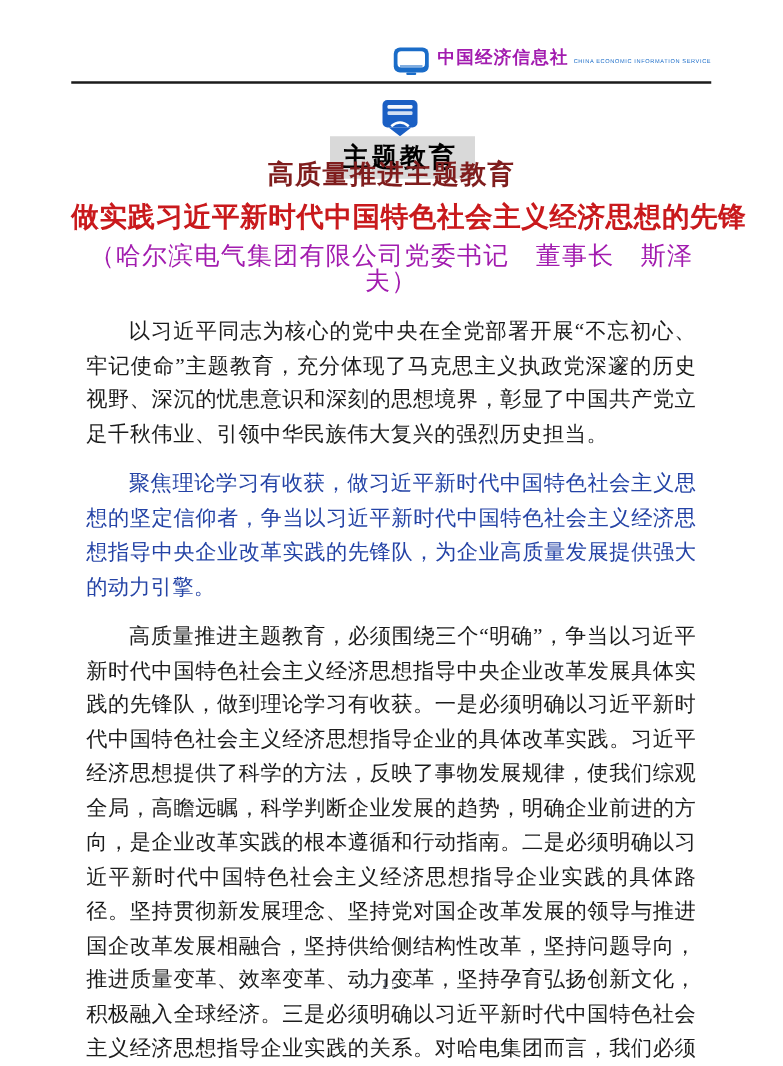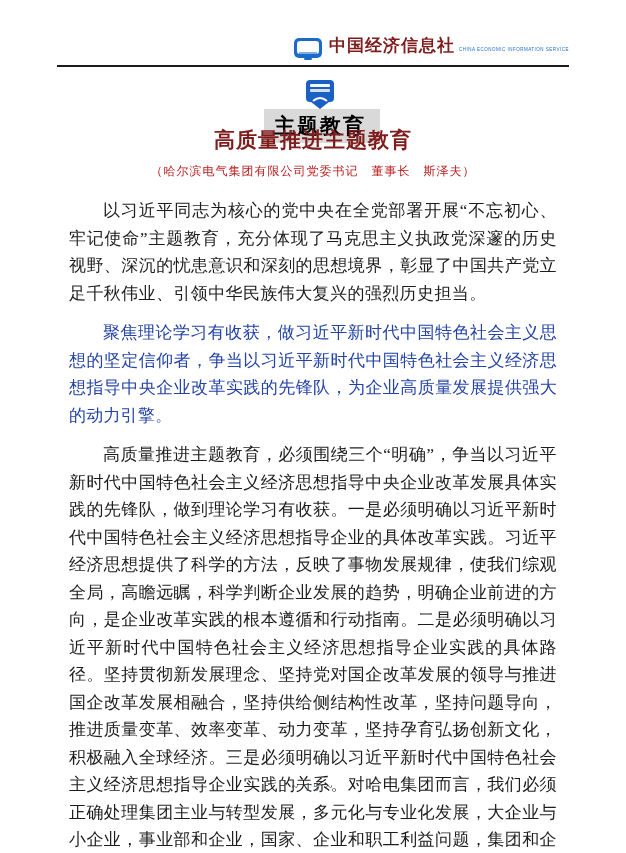--- a/index.html
+++ b/index.html
@@ -15,21 +15,21 @@
   }
   .content{position:absolute;left:57px;right:57px;top:0;}
 
   
   .header{position:relative;padding-top:36px;}
   .logo{display:flex;justify-content:flex-end;align-items:flex-start;gap:6px;}
   .logo-icon{display:inline-block;width:30px;height:24px;flex:0 0 auto;margin-top:1px;}
   .logo-text-wrap{text-align:left;}
   .logo-text{
     font-family:"Liberation Sans","DejaVu Sans",sans-serif;
-    font-weight:bold;font-size:17px;line-height:19px;color:#7f1d1d;
+    font-weight:bold;font-size:14px;line-height:19px;color:#a21caf;
     letter-spacing:1px;white-space:nowrap;
   }
   .logo-tagline{
     font-family:"Liberation Sans","DejaVu Sans",sans-serif;
     font-size:4.5px;line-height:6px;color:var(--logo-blue,#1a6cc8);
     letter-spacing:.5px;white-space:nowrap;overflow:hidden;max-width:118px;
   }
   .header-rule{height:2px;background:#1b1b1b;margin-top:4px;}
 
   
@@ -53,21 +53,21 @@
   }
   .subtitle{
     margin:7px 0 0 0;text-align:center;
     font-family:"Liberation Sans","DejaVu Sans",sans-serif;
     font-weight:bold;font-size:22px;line-height:27px;
     color:var(--subtitle-red,#c9191c);
     letter-spacing:.5px;white-space:nowrap;
   }
   .byline{
     margin-top:8px;text-align:center;
-    font-size:12px;line-height:20px;color:#b91c1c;
+    font-size:20px;line-height:20px;color:#a21caf;
     letter-spacing:1px;
   }
 
   
   .body-block{margin-top:16px;}
   p.para{
     margin:12px;text-indent:2em;text-align:justify;
     font-size:17px;line-height:27.5px;letter-spacing:.4px;
   }
   p.para.emphasis{
@@ -115,20 +115,21 @@
           <path d="M15 30 L6 23 L24 23 Z" fill="#1a5fc4"></path>
           <path d="M8 22 Q15 16 22 22" stroke="#ffffff" stroke-width="2" fill="none"></path>
         </svg>
       </span>
       <span class="badge-label-box">
         <span class="badge-label">主题教育</span>
       </span>
     </div>
 
     <h1 class="title">高质量推进主题教育</h1>
+    <h2 class="subtitle">做实践习近平新时代中国特色社会主义经济思想的先锋</h2>
     <div class="byline">（哈尔滨电气集团有限公司党委书记　董事长　斯泽夫）</div>
 
     <div class="body-block">
       <p class="para">以习近平同志为核心的党中央在全党部署开展“不忘初心、牢记使命”主题教育，充分体现了马克思主义执政党深邃的历史视野、深沉的忧患意识和深刻的思想境界，彰显了中国共产党立足千秋伟业、引领中华民族伟大复兴的强烈历史担当。</p>
       <p class="para emphasis">聚焦理论学习有收获，做习近平新时代中国特色社会主义思想的坚定信仰者，争当以习近平新时代中国特色社会主义经济思想指导中央企业改革实践的先锋队，为企业高质量发展提供强大的动力引擎。</p>
       <p class="para">高质量推进主题教育，必须围绕三个“明确”，争当以习近平新时代中国特色社会主义经济思想指导中央企业改革发展具体实践的先锋队，做到理论学习有收获。一是必须明确以习近平新时代中国特色社会主义经济思想指导企业的具体改革实践。习近平经济思想提供了科学的方法，反映了事物发展规律，使我们综观全局，高瞻远瞩，科学判断企业发展的趋势，明确企业前进的方向，是企业改革实践的根本遵循和行动指南。二是必须明确以习近平新时代中国特色社会主义经济思想指导企业实践的具体路径。坚持贯彻新发展理念、坚持党对国企改革发展的领导与推进国企改革发展相融合，坚持供给侧结构性改革，坚持问题导向，推进质量变革、效率变革、动力变革，坚持孕育弘扬创新文化，积极融入全球经济。三是必须明确以习近平新时代中国特色社会主义经济思想指导企业实践的关系。对哈电集团而言，我们必须正确处理集团主业与转型发展，多元化与专业化发展，大企业与小企业，事业部和企业，国家、企业和职工利益问题，集团和企业等关系，坚定不移推进集团五大中心建设。</p>
 
     </div>
 
   </div>

